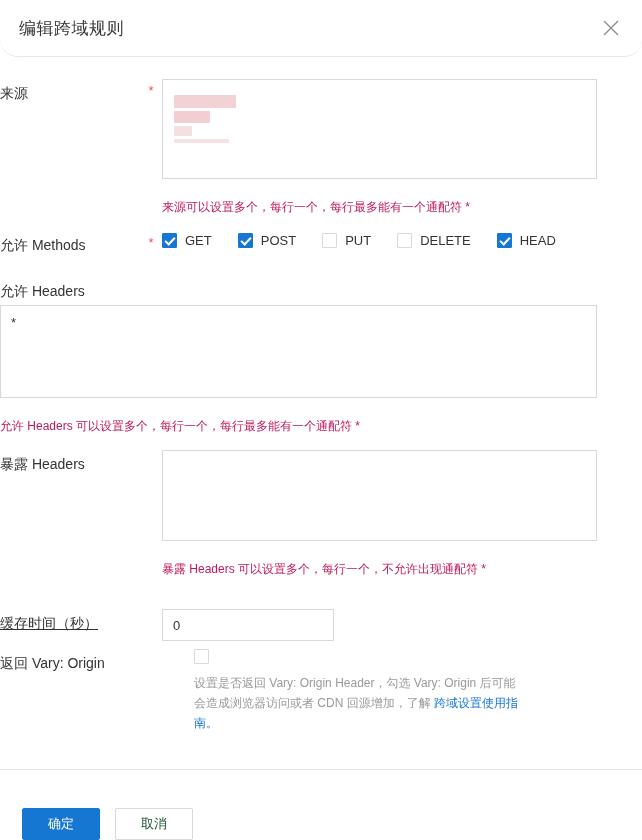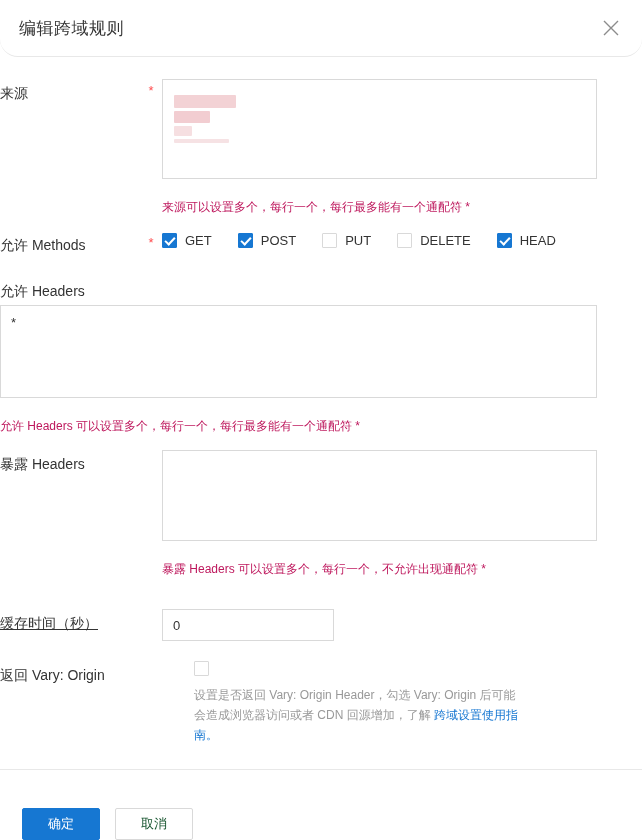--- a/index.html
+++ b/index.html
@@ -196,21 +196,21 @@
     border: 1px solid #d9d9d9;
     background: #ffffff;
     font-family: "Liberation Sans", sans-serif;
     font-size: 13px;
     color: #333333;
     padding: 0 10px;
     outline: none;
   }
 
   .row-cache { margin-top: 16px; text-decoration: underline; }
-  .row-vary { margin-top: 20px; gap: 16px; }
+  .row-vary { margin-top: 8px; gap: 16px; }
 
   .dialog-footer {
     height: 71px;
     min-height: 71px;
     border-top: 1px solid #e8e8e8;
     display: flex;
     align-items: flex-end;
     padding-left: 22px;
     box-sizing: border-box;
   }

